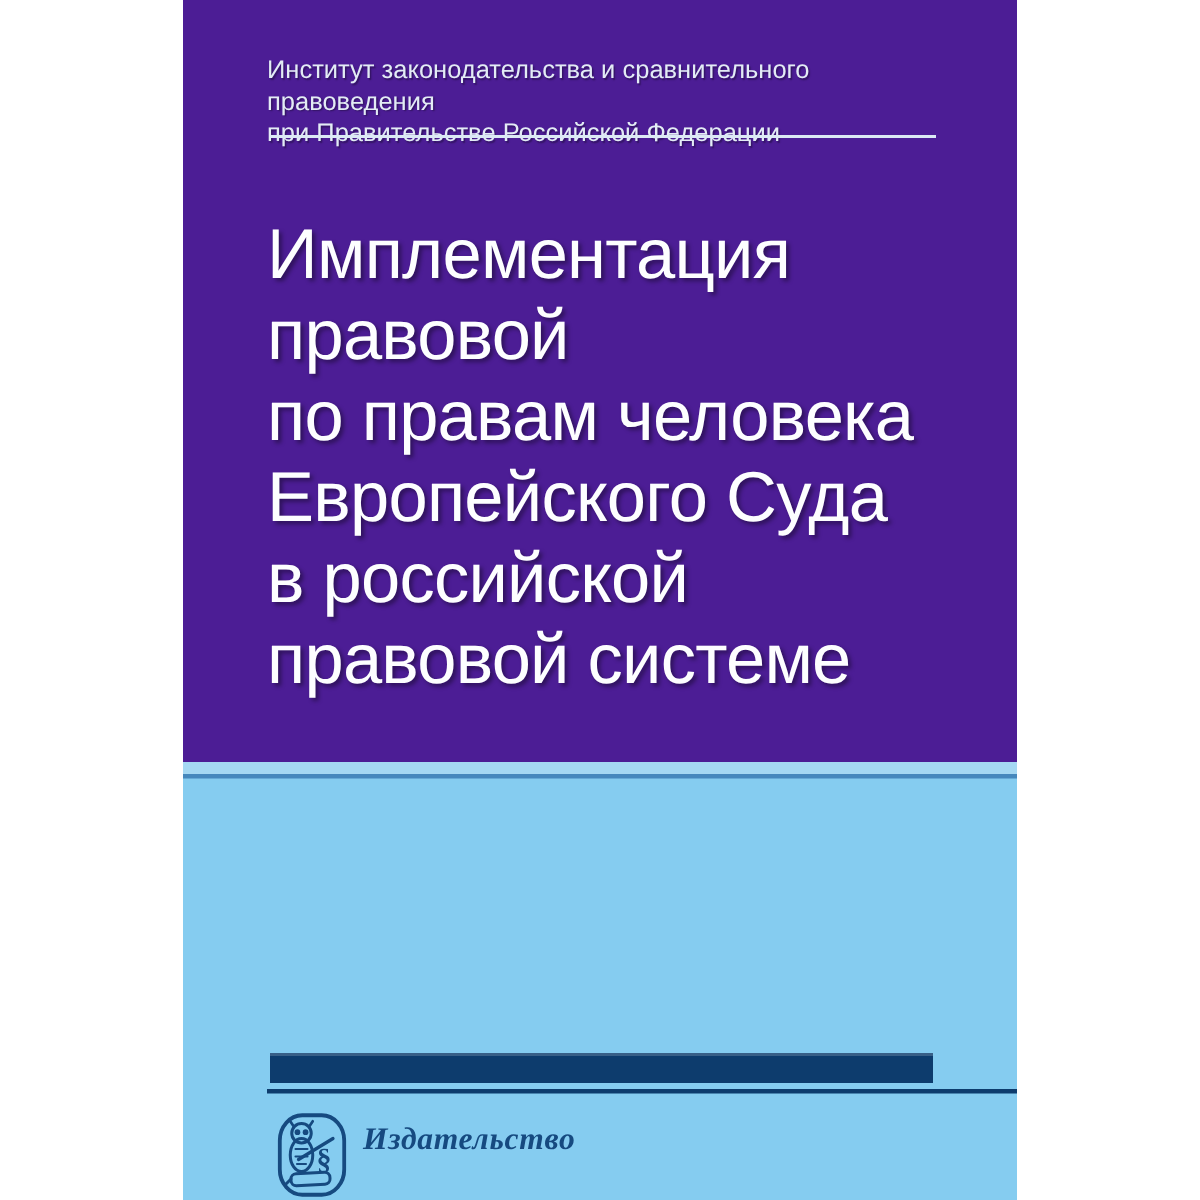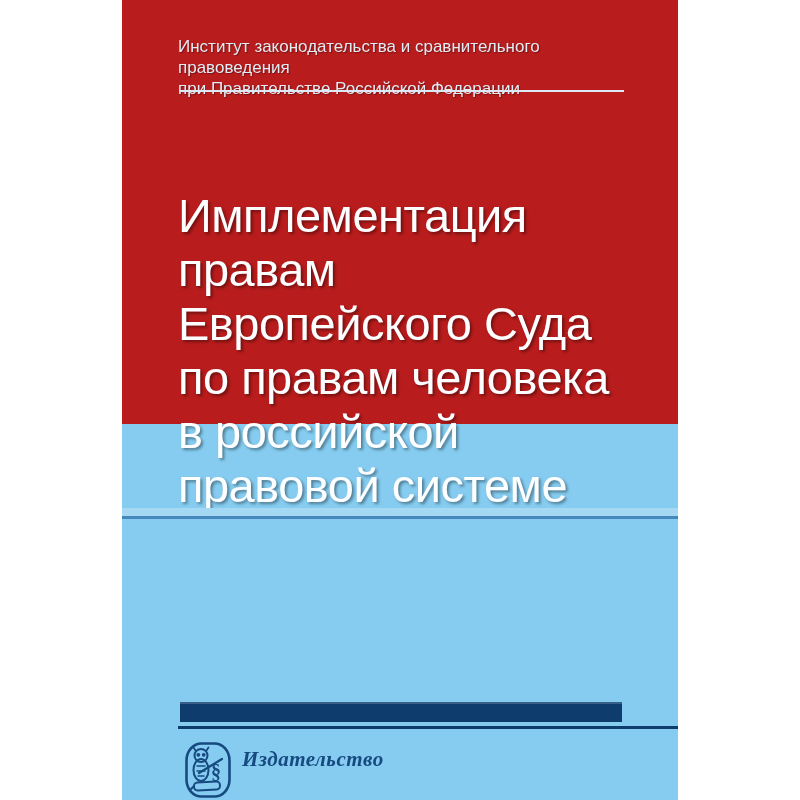--- a/index.html
+++ b/index.html
@@ -23,22 +23,22 @@
     width: 556px;
     height: 800px;
     background: #85ccf0;
   }
   
   .panel {
     position: absolute;
     left: 0;
     top: 0;
     width: 556px;
-    height: 424px;
-    background: #b91c1c;
+    height: 508px;
+    background: #4c1d95;
   }
   .sep-light {
     position: absolute;
     left: 0;
     top: 508px;
     width: 556px;
     height: 8px;
     background: #a5d8f3;
   }
   .sep-mid {
@@ -71,21 +71,20 @@
     position: absolute;
     left: 56px;
     top: 142px;
     width: 470px;
     color: #fdfeff;
     font-size: 47px;
     line-height: 54px;
     font-weight: 400;
     letter-spacing: -0.5px;
     text-shadow: 2px 2px 3px rgba(0,0,0,0.4);
-    margin-top: 47px;
   }
   
   .bottom-bar {
     position: absolute;
     left: 58px;
     top: 702px;
     width: 442px;
     height: 20px;
     background: #0d3c6d;
     box-shadow: inset 0 2px 0 rgba(255,255,255,0.18);
@@ -133,23 +132,23 @@
   <div class="cover">
 
     <div class="panel">
       <div class="institute">
         <div>Институт законодательства и сравнительного правоведения</div>
         <div>при Правительстве Российской Федерации</div>
       </div>
       <div class="rule-top"></div>
       <div class="title">
         <div>Имплементация</div>
-        <div>правам</div>
+        <div>правовой</div>
+        <div>по правам человека</div>
         <div>Европейского Суда</div>
-        <div>по правам человека</div>
         <div>в российской</div>
         <div>правовой системе</div>
       </div>
     </div>
 
     <div class="sep-light"></div>
     <div class="sep-mid"></div>
 
     <div class="bottom-bar"></div>
     <div class="bottom-rule"></div>

